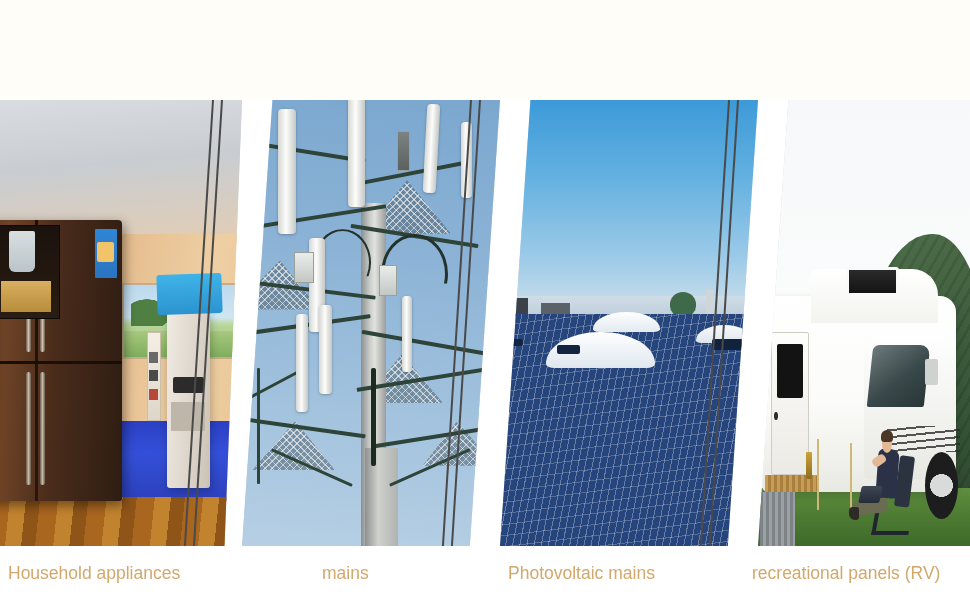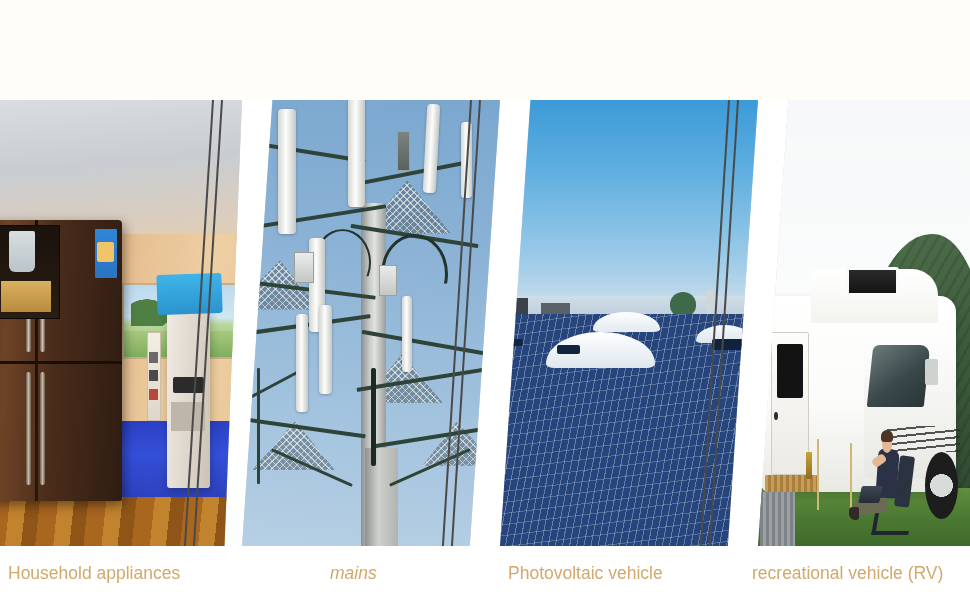--- a/index.html
+++ b/index.html
@@ -368,21 +368,21 @@
 
   
   .captions { position:absolute; left:0; top:546px; width:970px; height:58px; background:#ffffff;text-align:right; }
   .cap {
     position:absolute; top:0; height:54px;
     display:flex; align-items:center;
     font-size:17.5px; color:#d2a86c; white-space:nowrap;
     font-family:"Liberation Sans", sans-serif;
   }
   .cap.c1 { left:8px;   }
-  .cap.c2 { left:330px;font-style:italic; }
+  .cap.c2 { left:322px; }
   .cap.c3 { left:508px; }
   .cap.c4 { left:752px; }
 </style>
 </head>
 <body>
 
 <div id="slide">
 
   <div class="bg-top"></div>
 
@@ -526,17 +526,17 @@
   <div class="sep s-a" style="left:212px;"></div>
   <div class="sep s-b" style="left:221px;"></div>
   <div class="sep s-a" style="left:470px;"></div>
   <div class="sep s-b" style="left:479px;"></div>
   <div class="sep s-a" style="left:728px;"></div>
   <div class="sep s-b" style="left:737px;"></div>
 
   <div class="captions">
     <div class="cap c1">Household appliances</div>
     <div class="cap c2">mains</div>
-    <div class="cap c3">Photovoltaic vehicle</div>
-    <div class="cap c4">recreational vehicle (RV)</div>
+    <div class="cap c3">Photovoltaic mains</div>
+    <div class="cap c4">recreational panels (RV)</div>
   </div>
 
 </div>
 
 </body></html>

